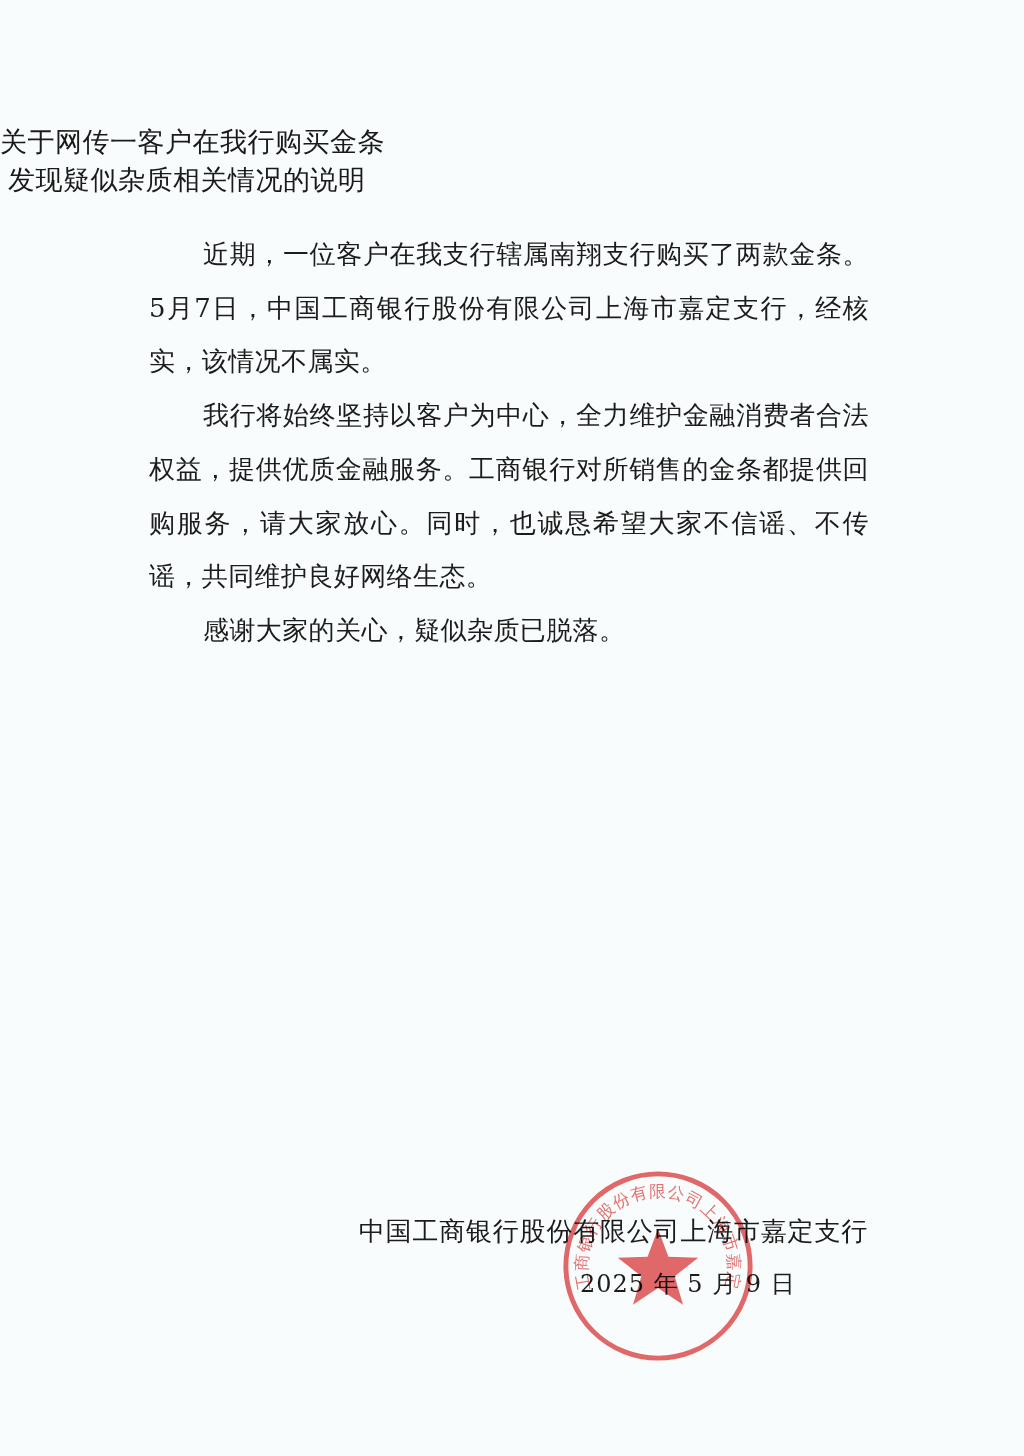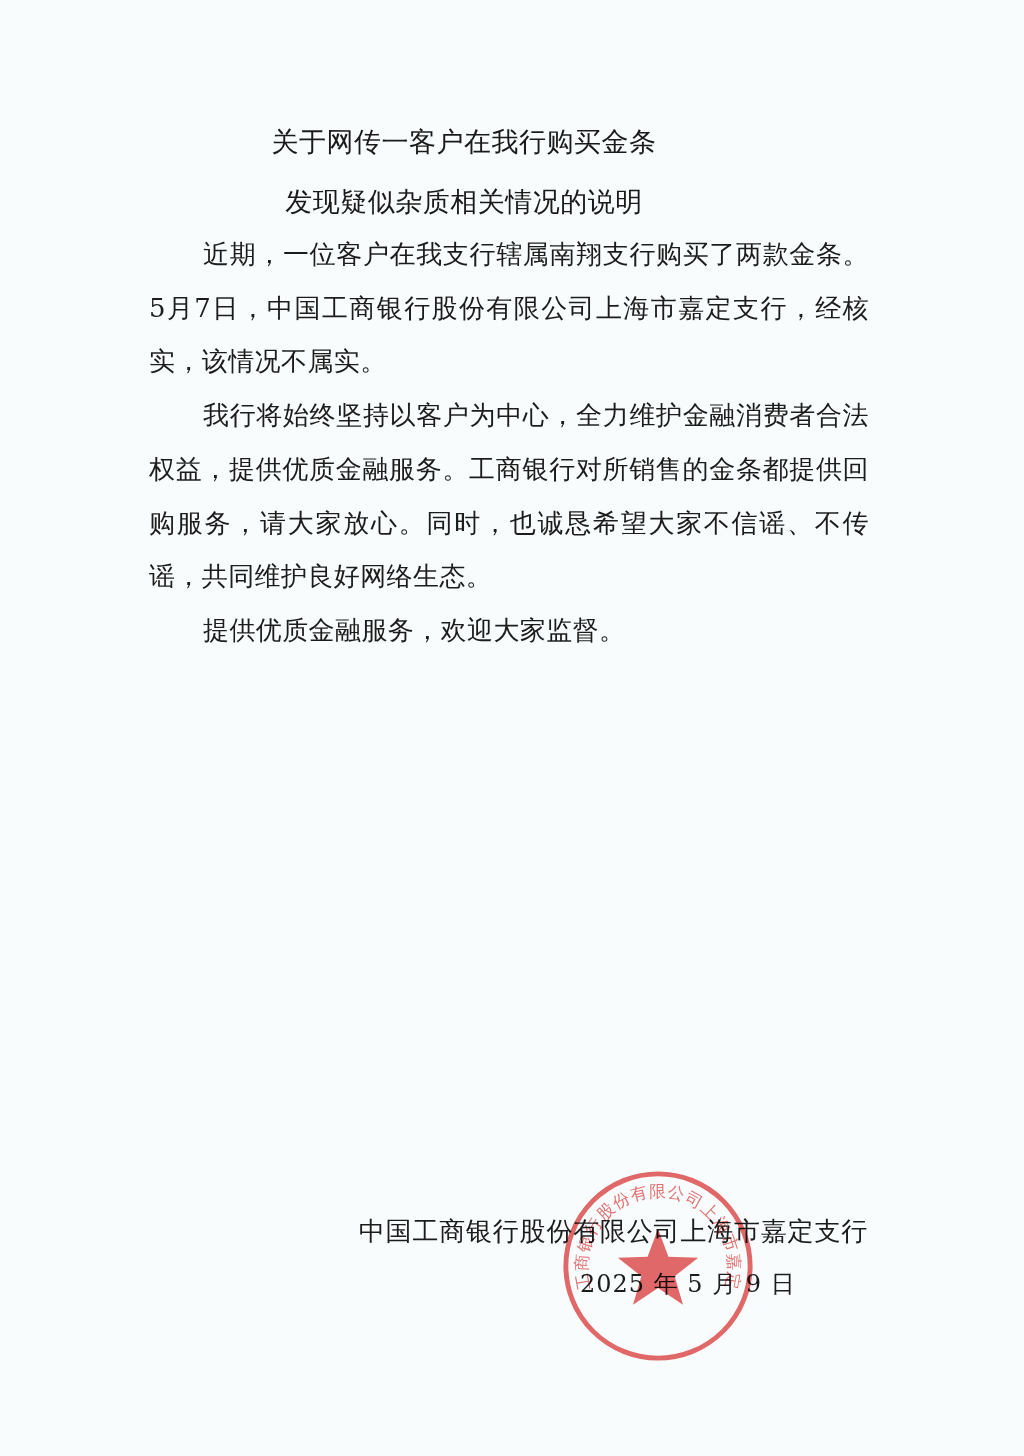--- a/index.html
+++ b/index.html
@@ -17,28 +17,27 @@
     }
     .page {
       position: absolute;
       left: 0; top: 0;
       width: 1024px; height: 1456px;
     }
     .title-line {
       position: absolute;
       left: 0;
       width: 928px;
-      text-align: center;
       font-family: "DejaVu Sans", "Liberation Sans", sans-serif;
       font-size: 27px;
       letter-spacing: 0.5px;
       color: #1a1a1a;
     }
     .title-1 { top: 124px; }
-    .title-2 { top: 184px; }
+    .title-2 { top: 162px; padding-left: 8px; }
 
     .body-text {
       position: absolute;
       left: 149px;
       width: 720px;
       top: 228px;
       font-size: 26px;
       line-height: 53.7px;
       text-align: justify;
       text-justify: inter-character;
@@ -81,21 +80,21 @@
 <body>
 
 <div class="page">
 
   <div class="title-line title-1">关于网传一客户在我行购买金条</div>
   <div class="title-line title-2">发现疑似杂质相关情况的说明</div>
 
   <div class="body-text">
     <p class="para">近期，一位客户在我支行辖属南翔支行购买了两款金条。5月7日，中国工商银行股份有限公司上海市嘉定支行，经核实，该情况不属实。</p>
     <p class="para">我行将始终坚持以客户为中心，全力维护金融消费者合法权益，提供优质金融服务。工商银行对所销售的金条都提供回购服务，请大家放心。同时，也诚恳希望大家不信谣、不传谣，共同维护良好网络生态。</p>
-    <p class="para">提供优质金融服务，欢迎大家监督。</p>
+    <p class="para">感谢大家的关心，疑似杂质已脱落。</p>
   </div>
 
   <div class="signature">中国工商银行股份有限公司上海市嘉定支行</div>
   <div class="date">2025 年 5 月 9 日</div>
 
   <svg class="seal" viewBox="0 0 200 200" xmlns="http://www.w3.org/2000/svg">
     <defs>
       <path id="sealArc" d="M 30 118 A 72 72 0 1 1 170 118"></path>
     </defs>
     <circle cx="100" cy="100" r="94" fill="none" stroke="#e03a3a" stroke-width="5" opacity="0.9"></circle>

